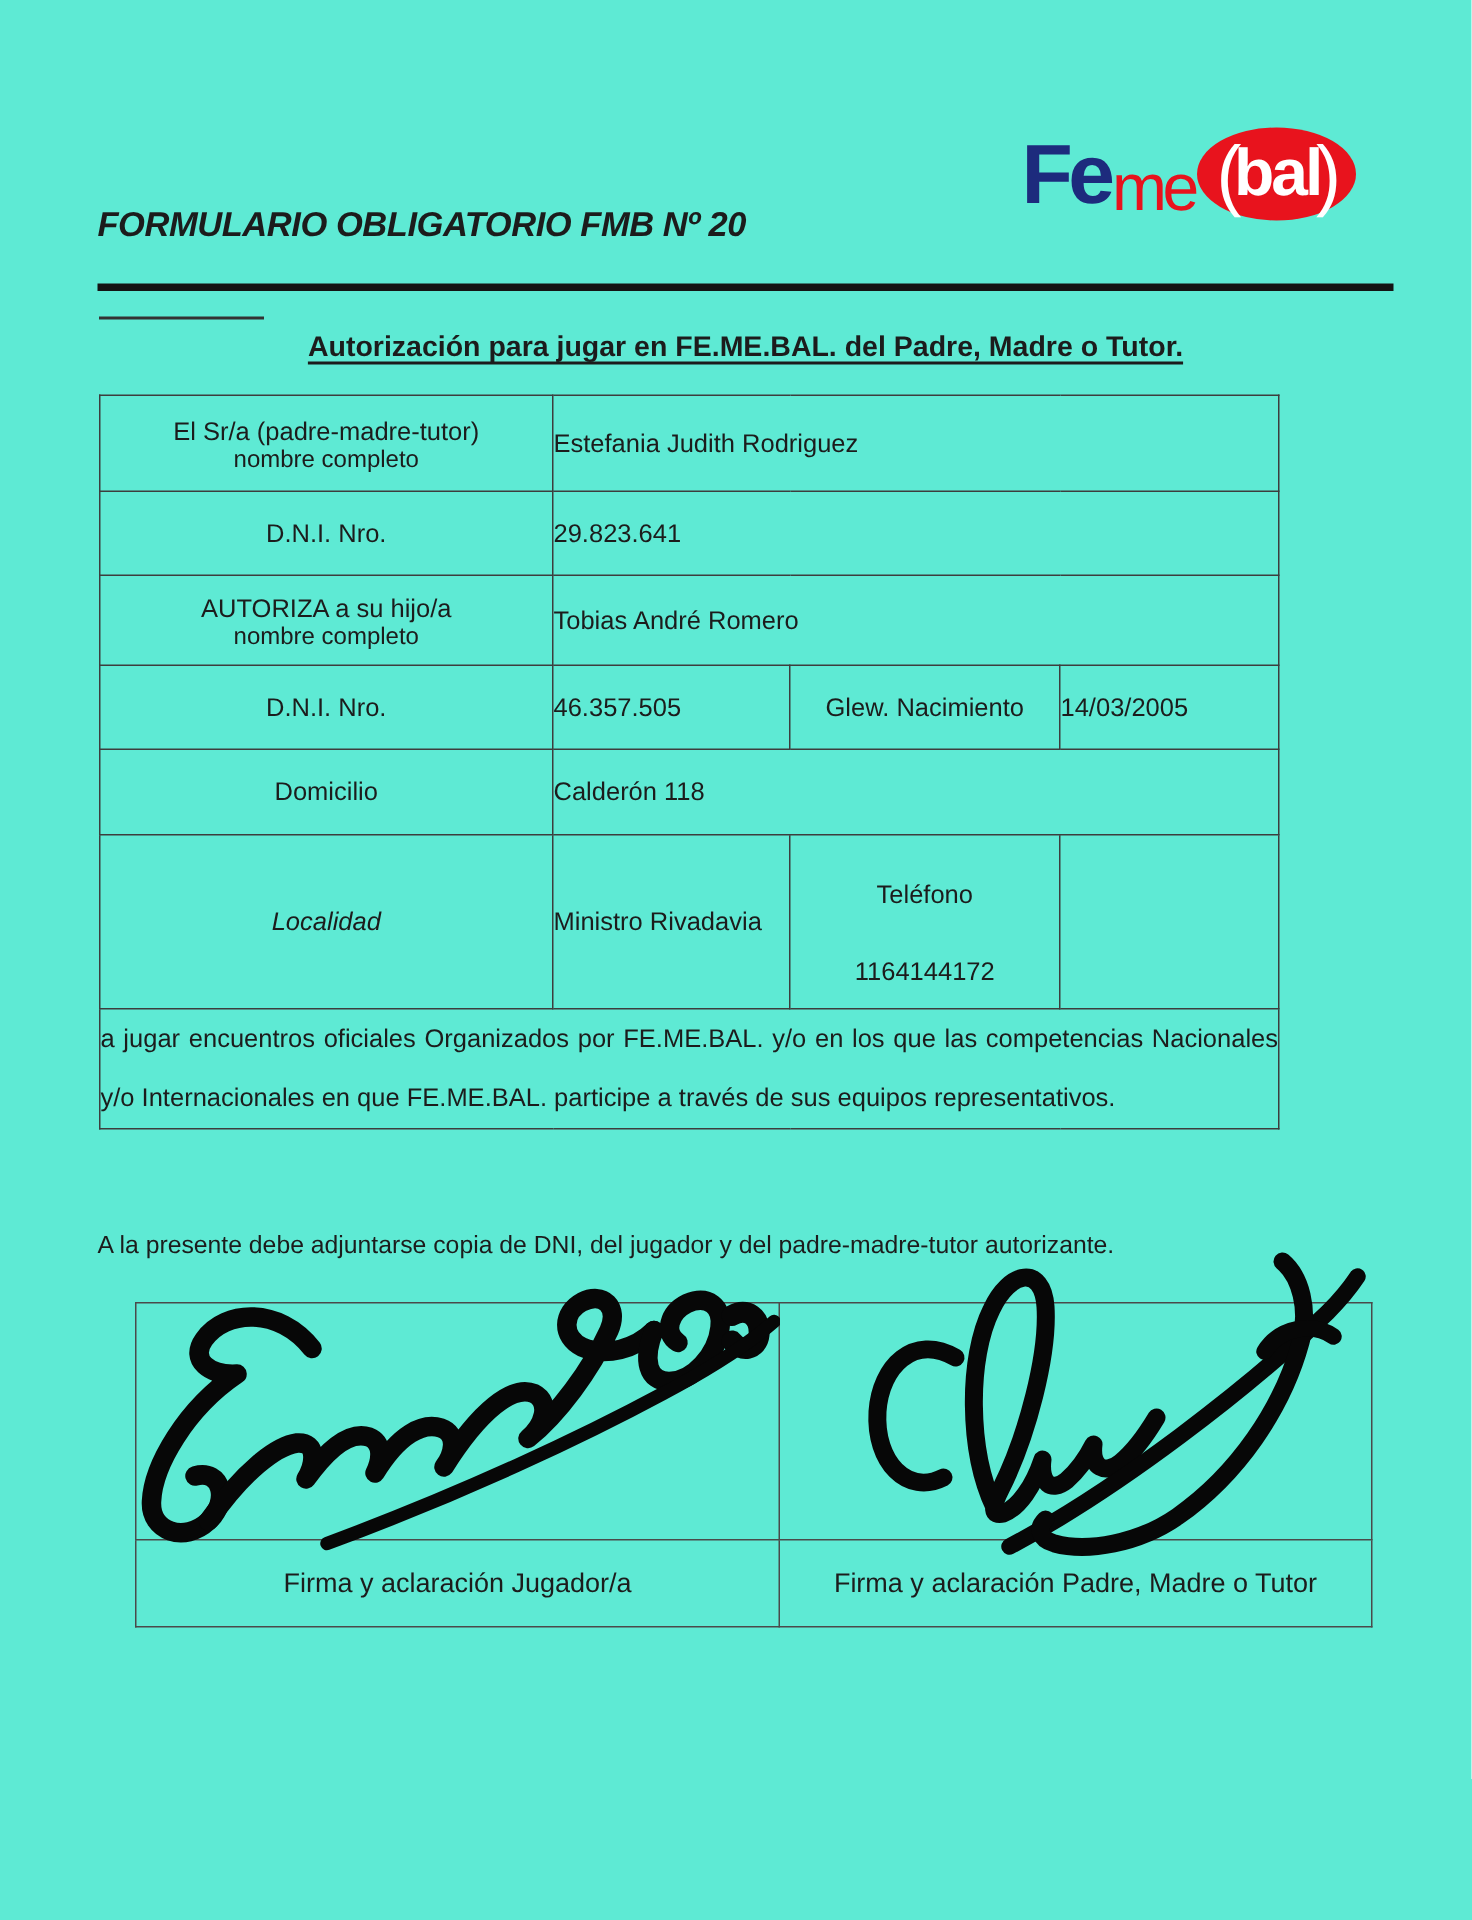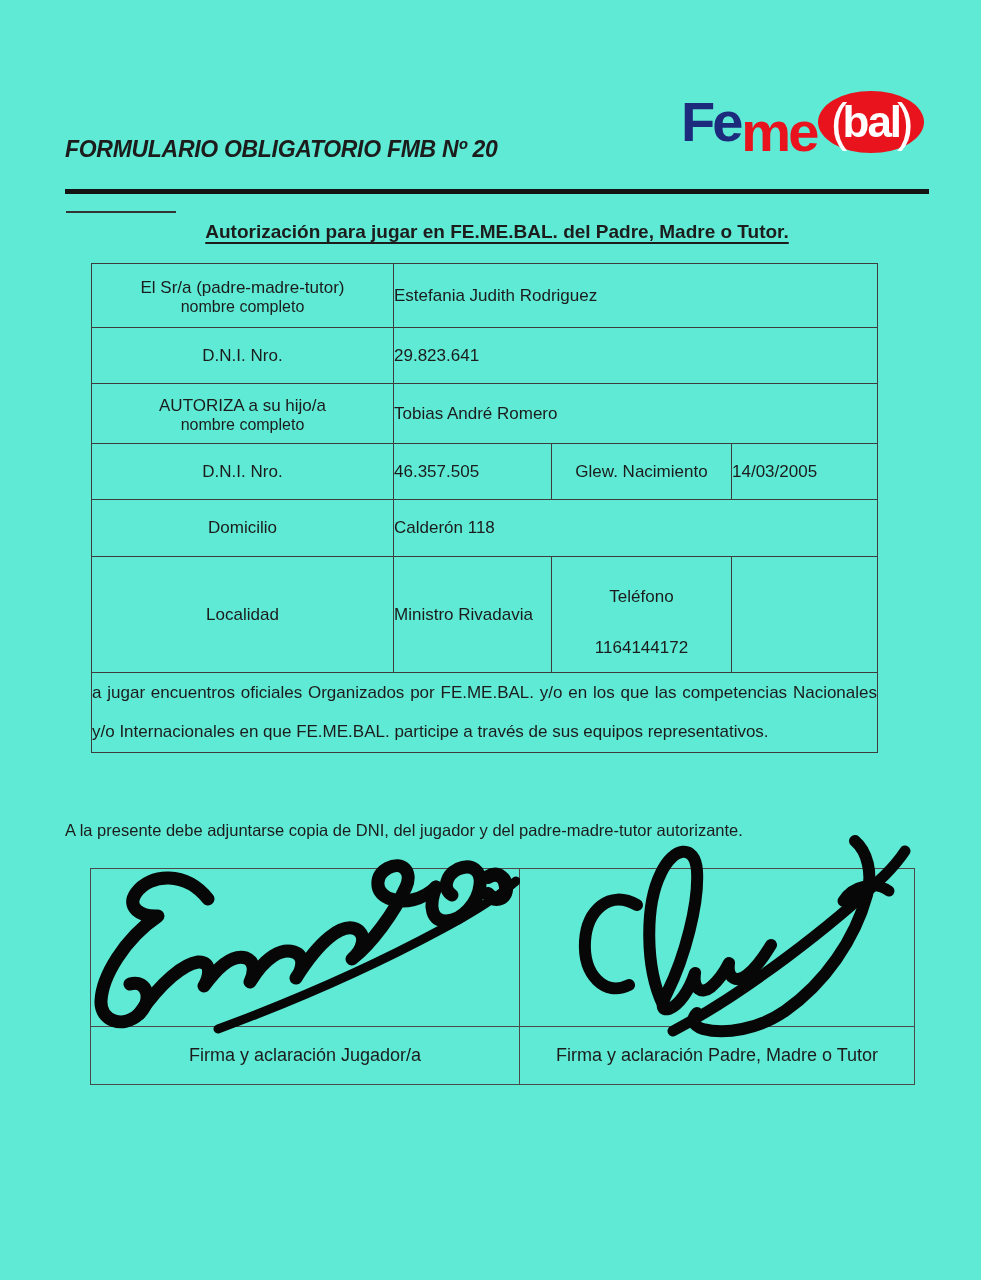--- a/index.html
+++ b/index.html
@@ -3,48 +3,48 @@
 <meta charset="utf-8">
 <style>
   html,body { margin:0; padding:0; background:#fff; }
   #page {
     position:relative; width:981px; height:1280px; background:#5eead4;
     font-family:"Liberation Sans", sans-serif; color:#1c1c1c; overflow:hidden;
   }
   
   .logo { position:absolute; left:681px; top:84px; display:flex; align-items:center; }
   .logo .fe { font-size:56px; font-weight:700; letter-spacing:-3px; line-height:1; }
-  .logo .me { font-size:56px; font-weight:700; letter-spacing:-3px; line-height:1; margin-left:1px;margin-top:20px; }
+  .logo .me { font-size:44px; font-weight:400; letter-spacing:-3px; line-height:1; margin-left:1px;margin-top:20px; }
   .logo .oval {
     margin-left:2px; width:106px; height:62px; border-radius:50%;
     display:flex; align-items:center; justify-content:center;
     color:#fff; font-weight:700; font-size:44px; letter-spacing:-2px; line-height:1;
   }
   .logo .paren { font-weight:400; font-size:50px; transform:scaleY(1.05); margin:0 -3px; }
   
   .title { position:absolute; left:65px; top:136px; font-size:23px; font-weight:700;
            font-style:italic; letter-spacing:-0.3px; }
   .rule-thick { position:absolute; left:65px; top:189px; width:864px; height:5px; background:#141414; }
   .rule-short { position:absolute; left:66px; top:211px; width:110px; height:2px; background:#333; }
   .subtitle { position:absolute; left:65px; top:221px; width:864px; text-align:center;
               font-size:19px; font-weight:700; text-decoration:underline;
               text-decoration-thickness:2px; text-underline-offset:4px; }
   
-  table.form { position:absolute; left:91px; top:263px; width:786px;
+  table.form { position:absolute; left:66px; top:263px; width:786px;
                border-collapse:collapse; table-layout:fixed; }
   table.form td { border:1.5px solid #3d3d3d; font-size:17px; vertical-align:middle; padding:0; }
   td.lab { text-align:center; }
   .stack { display:flex; flex-direction:column; justify-content:space-between;
            height:100%; box-sizing:border-box; padding:9px 0 7px; }
   .sub { font-size:16px; }
   td.val { padding-left:11px; }
   td.city-val { vertical-align:top; padding:15px 0 0 11px; line-height:38px; }
   .phone-cell { display:flex; flex-direction:column; align-items:center; padding-top:16px; gap:31px; }
   td.phone-td { vertical-align:top; }
-  td.city-lab { vertical-align:top; padding-top:17px; }
+  td.city-lab { vertical-align:top; padding-top:17px;font-style:italic; }
   td.clause-td { padding:11px 15px 15px; line-height:2.32; text-align:justify;margin-left:22px; }
   
   .note { position:absolute; left:65px; top:821px; font-size:16.5px; }
   .footer { position:absolute; left:65px; top:1122px; width:845px; font-size:16.5px; line-height:1.8; }
   
   table.sig { position:absolute; left:90px; top:868px; width:824px;
               border-collapse:collapse; table-layout:fixed; }
   table.sig td { border:1.5px solid #4a4a4a; }
   td.sig-space { height:155px; }
   td.sig-label { height:55px; text-align:center; font-size:18px; vertical-align:middle; }

